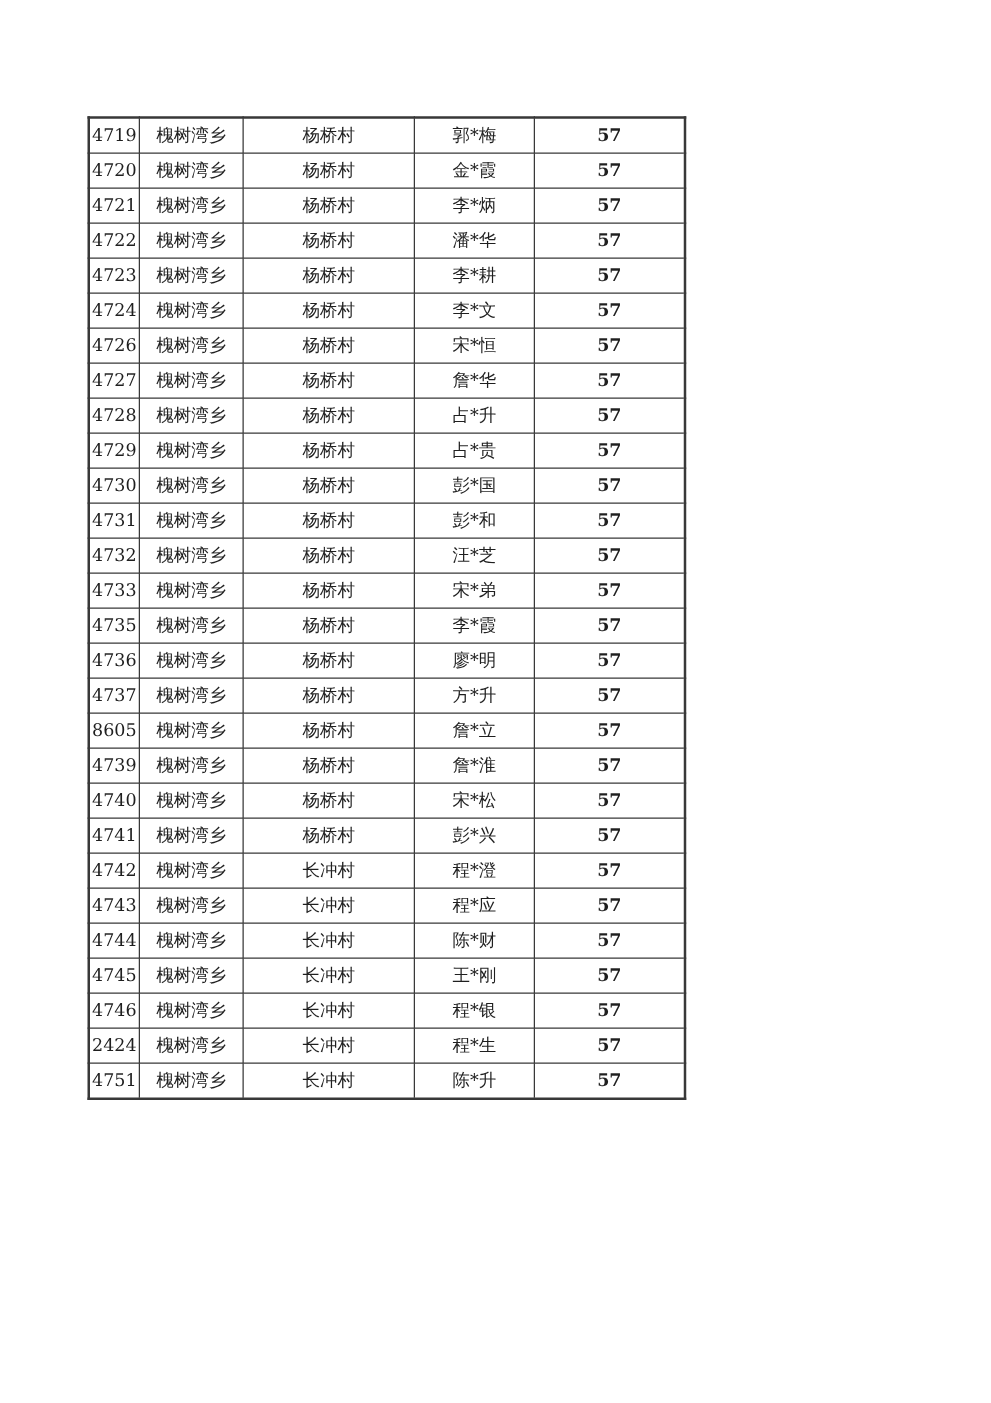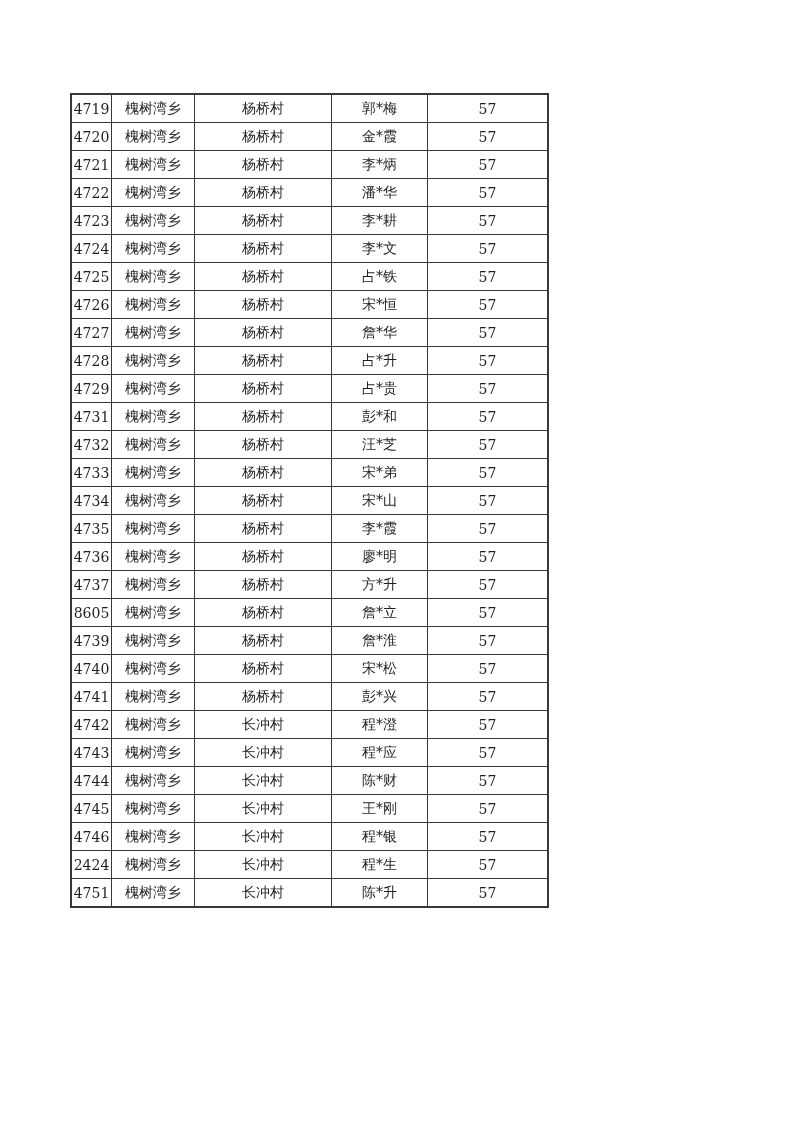--- a/index.html
+++ b/index.html
@@ -32,21 +32,21 @@
     vertical-align: middle;
     font-size: 14px;
     color: var(--text, #1f1f1f);
     white-space: nowrap;
     overflow: hidden;
   }
   .col-0 { width: 39px; }
   .col-1 { width: 82px; }
   .col-2 { width: 136px; }
   .col-3 { width: 95px; }
-  .col-4 { width: 119px; }
+  .col-4 { width: 119px; font-weight: bold; }
 </style>
 </head>
 <body>
 
 <div class="page">
   <table class="data-table">
     <tbody>
         <tr>
           <td class="col-0">4719</td>
           <td class="col-1">槐树湾乡</td>
@@ -83,27 +83,20 @@
           <td class="col-4">57</td>
         </tr>
         <tr>
           <td class="col-0">4724</td>
           <td class="col-1">槐树湾乡</td>
           <td class="col-2">杨桥村</td>
           <td class="col-3">李*文</td>
           <td class="col-4">57</td>
         </tr>
         <tr>
-          <td class="col-0">4725</td>
-          <td class="col-1">槐树湾乡</td>
-          <td class="col-2">杨桥村</td>
-          <td class="col-3">占*铁</td>
-          <td class="col-4">57</td>
-        </tr>
-        <tr>
           <td class="col-0">4726</td>
           <td class="col-1">槐树湾乡</td>
           <td class="col-2">杨桥村</td>
           <td class="col-3">宋*恒</td>
           <td class="col-4">57</td>
         </tr>
         <tr>
           <td class="col-0">4727</td>
           <td class="col-1">槐树湾乡</td>
           <td class="col-2">杨桥村</td>
@@ -118,45 +111,45 @@
           <td class="col-4">57</td>
         </tr>
         <tr>
           <td class="col-0">4729</td>
           <td class="col-1">槐树湾乡</td>
           <td class="col-2">杨桥村</td>
           <td class="col-3">占*贵</td>
           <td class="col-4">57</td>
         </tr>
         <tr>
+          <td class="col-0">4730</td>
+          <td class="col-1">槐树湾乡</td>
+          <td class="col-2">杨桥村</td>
+          <td class="col-3">彭*国</td>
+          <td class="col-4">57</td>
+        </tr>
+        <tr>
           <td class="col-0">4731</td>
           <td class="col-1">槐树湾乡</td>
           <td class="col-2">杨桥村</td>
           <td class="col-3">彭*和</td>
           <td class="col-4">57</td>
         </tr>
         <tr>
           <td class="col-0">4732</td>
           <td class="col-1">槐树湾乡</td>
           <td class="col-2">杨桥村</td>
           <td class="col-3">汪*芝</td>
           <td class="col-4">57</td>
         </tr>
         <tr>
           <td class="col-0">4733</td>
           <td class="col-1">槐树湾乡</td>
           <td class="col-2">杨桥村</td>
           <td class="col-3">宋*弟</td>
-          <td class="col-4">57</td>
-        </tr>
-        <tr>
-          <td class="col-0">4734</td>
-          <td class="col-1">槐树湾乡</td>
-          <td class="col-2">杨桥村</td>
-          <td class="col-3">宋*山</td>
           <td class="col-4">57</td>
         </tr>
         <tr>
           <td class="col-0">4735</td>
           <td class="col-1">槐树湾乡</td>
           <td class="col-2">杨桥村</td>
           <td class="col-3">李*霞</td>
           <td class="col-4">57</td>
         </tr>
         <tr>

